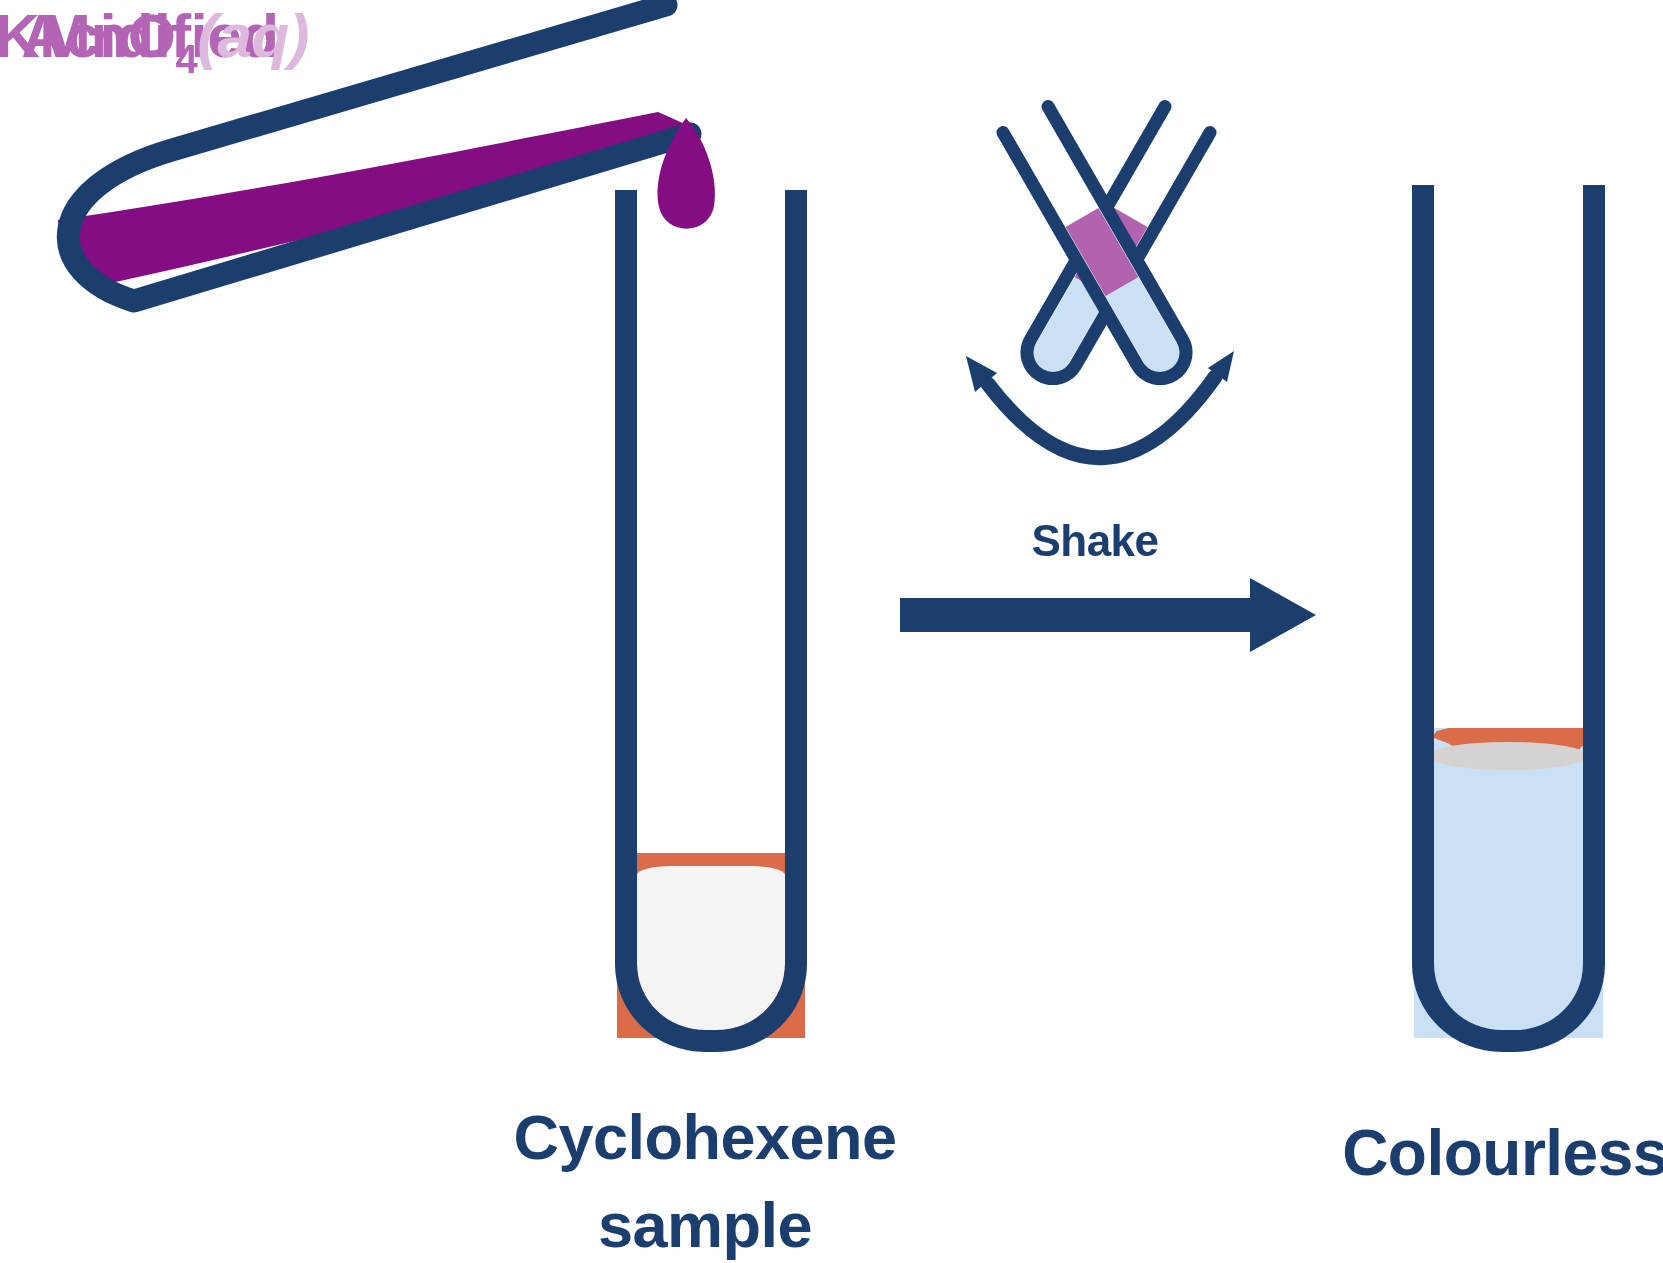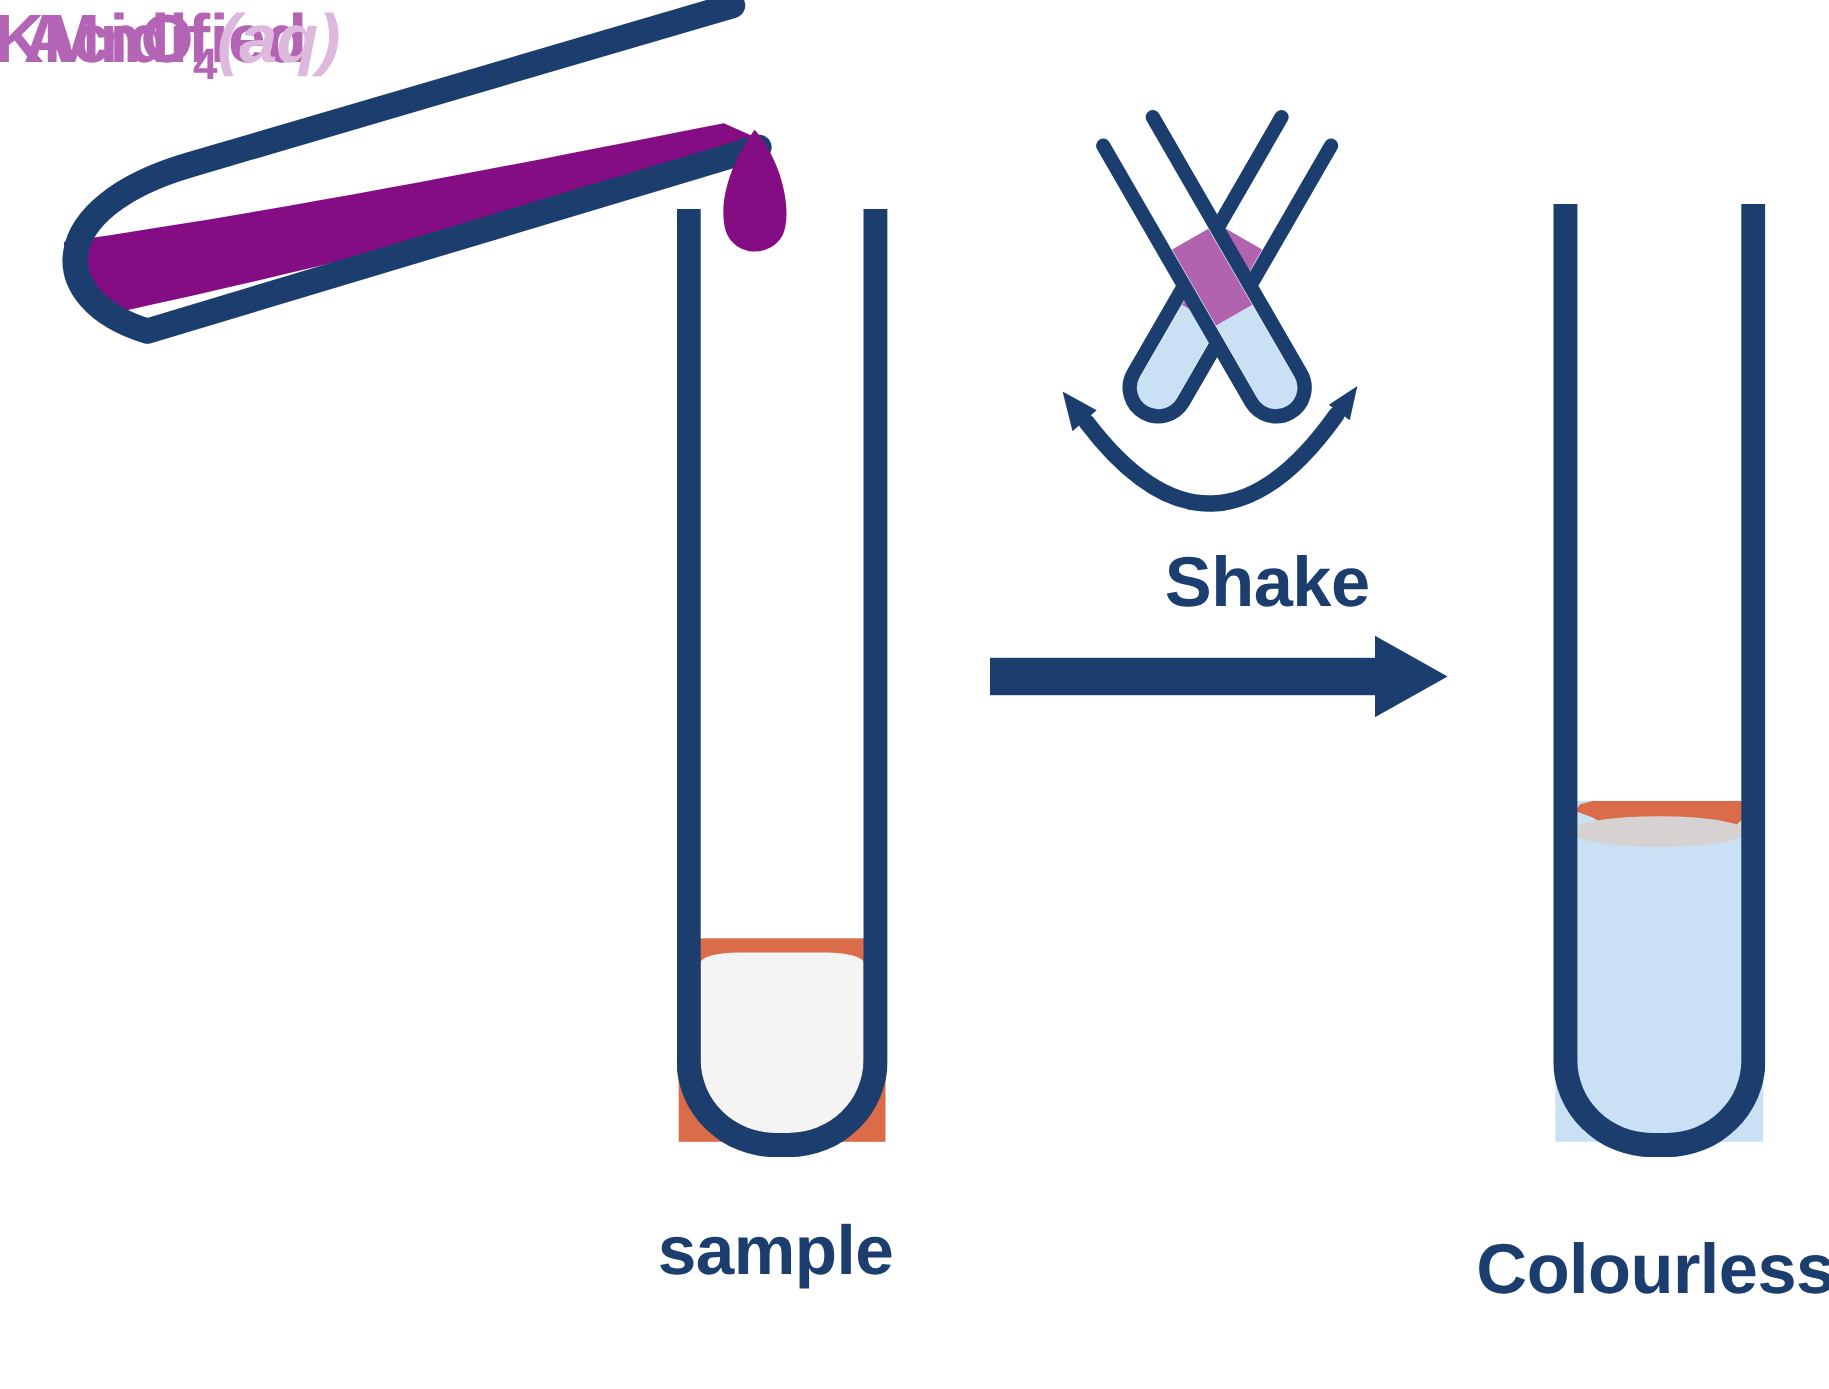--- a/index.html
+++ b/index.html
@@ -17,21 +17,21 @@
   .f-navy{fill:var(--navy);} .s-navy{stroke:var(--navy); fill:none;}
   .f-kmno4{fill:var(--kmno4-purple);}
   .f-white{fill:#ffffff;} .f-blue{fill:var(--light-blue);} .f-shakepurple{fill:var(--shake-purple);}
 
   
   .label{position:absolute; text-align:center; white-space:nowrap; letter-spacing:-0.5px;}
   .reagent-l1{left:0; top:303; width:300px; font-size:62px; color:var(--reagent-label-purple);}
   .reagent-l2{left:-8px; top:393; width:320px; font-size:62px; color:var(--reagent-label-purple);}
   .reagent-l2 .sub{font-size:40px; vertical-align:-16px;}
   .reagent-l2 .aq{color:var(--reagent-state-lilac);font-style:italic;}
-  .shake-label{left:945px; top:492px; width:300px; font-size:64px; color:var(--navy);text-align:right;}
+  .shake-label{left:945px; top:516px; width:300px; font-size:44px; color:var(--navy);}
   .sample-label{left:455px; top:1093px; width:500px; font-size:63px; line-height:88px; color:var(--navy);}
   .colourless-label{left:1335px; top:1116px; width:340px; font-size:64px; color:var(--navy);}
 
   
   .tube{position:absolute;}
   .tube-middle{left:615px; top:190px; width:192px; height:862px;}
   .tube-right{left:1412px; top:185px; width:193px; height:867px;}
   .tube .outline{
     position:absolute; left:0; top:0; right:0; bottom:0; z-index:3;
     border-left:22px solid var(--navy); border-right:22px solid var(--navy);
@@ -119,18 +119,19 @@
   </div>
 
   <div class="tube tube-right">
     <div class="res-blue"></div>
     <div class="res-orange"></div>
     <div class="res-grey"></div>
     <div class="outline"></div>
   </div>
 
   <div class="label sample-label">
+    <div>Cyclohexene</div>
     <div>sample</div>
   </div>
 
   <div class="label colourless-label">Colourless</div>
 
 </div>
 
 </body></html>

